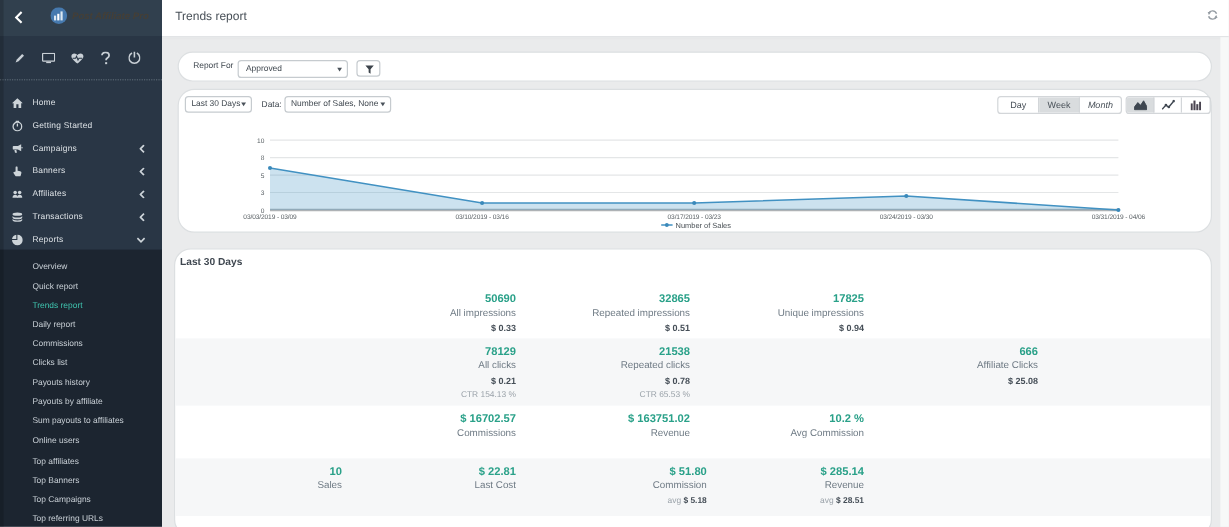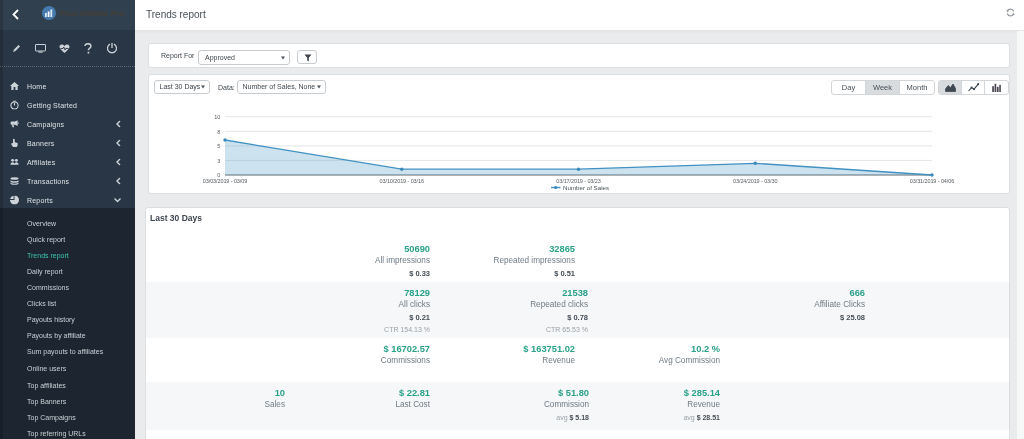--- a/index.html
+++ b/index.html
@@ -18,34 +18,34 @@
 .navitem .chev { position:absolute; right:14px; top:50%; transform:translateY(-50%); width:5px; height:7px; }
 .subitem { position:absolute; left:27px; color:#c9d0d6; font-size:7px; white-space:nowrap; transform:translateY(-50%); }
 .ghost { position:absolute; left:60px; top:9px; font-size:8px; font-weight:bold; font-style:italic; color:#453f36; white-space:nowrap; }
 
 
 #main { position:absolute; left:135px; top:0; width:889px; height:439px; background:#eaebec; }
 #header { position:absolute; left:0; top:0; width:889px; height:31px; background:#fff; border-bottom:1px solid #e2e4e6; box-shadow:0 1px 2px rgba(0,0,0,0.04); }
 #header .title { position:absolute; left:11px; top:9px; font-size:10px; color:#474f57; }
 #scrolltrack { position:absolute; right:0; top:31px; width:7px; height:408px; background:#f7f8f8; }
 
-.card { position:absolute; background:#fff; border:1px solid #dcdfe1; border-radius:3px; }
+.card { position:absolute; background:#fff; border:1px solid #dcdfe1; border-radius:14px; }
 #card1 { left:13px; top:43px; width:862px; height:25px; }
 #card2 { left:13px; top:74px; width:862px; height:120px; }
 #card3 { left:10px; top:207px; width:865px; height:240px; }
 
 .lbl { font-size:7px; color:#3e464e; }
 .select { position:absolute; background:#fff; border:1px solid #c6cbcf; border-radius:3px; font-size:7px; color:#3e464e; display:flex; align-items:center; }
 .select .stxt { margin-left:4.5px; white-space:nowrap; line-height:7px; position:relative; top:-0.5px; }
 .select .caret { position:absolute; right:4px; top:50%; transform:translateY(-50%); width:0; height:0; border-left:2.8px solid transparent; border-right:2.8px solid transparent; border-top:3.6px solid #4a525a; }
 
 
 .btngroup { position:absolute; display:flex; border:1px solid #d3d6d9; border-radius:3px; overflow:hidden; background:#fff; }
 .btngroup .seg { display:flex; align-items:center; justify-content:center; font-size:7.5px; color:#474f57; border-right:1px solid #d3d6d9; }
-.btngroup .seg:last-child { border-right:none; }
+.btngroup .seg:last-child { border-right:none;font-style:italic; }
 .btngroup .active { background:#d9dcde; }
 
 
 .trow { position:absolute; left:0; width:863px; }
 .gray { background:#f6f7f8; }
 .cell { position:absolute; top:0; height:100%; padding:6px 6px 0 6px;text-align:right; }
 .num { font-size:9.3px; font-weight:bold; color:#2aa189; line-height:10px; }
 .lab { font-size:8.2px; color:#6f7b85; line-height:11px; margin-top:1px; }
 .mon { font-size:7.5px; font-weight:bold; color:#454e57; margin-top:3px; }
 .ctr { font-size:7px; color:#9aa2a9; margin-top:4px; }
@@ -281,29 +281,34 @@
       <div class="cell" style="left:145px;width:145px">
           <div class="num">50690</div>
           <div class="lab">All impressions</div>
           <div class="mon">$ 0.33</div>
         </div>
       <div class="cell" style="left:290px;width:145px">
           <div class="num">32865</div>
           <div class="lab">Repeated impressions</div>
           <div class="mon">$ 0.51</div>
         </div>
+      <div class="cell" style="left:435px;width:145px">
+          <div class="num">17825</div>
+          <div class="lab">Unique impressions</div>
+          <div class="mon">$ 0.94</div>
+        </div>
     </div>
     <div class="trow gray" style="top:74px;height:56px">
       <div class="cell" style="left:145px;width:145px">
           <div class="num">78129</div>
           <div class="lab">All clicks</div>
           <div class="mon">$ 0.21</div>
           <div class="ctr">CTR 154.13 %</div>
         </div>
-      <div class="cell" style="left:303px;width:145px">
+      <div class="cell" style="left:290px;width:145px">
           <div class="num">21538</div>
           <div class="lab">Repeated clicks</div>
           <div class="mon">$ 0.78</div>
           <div class="ctr">CTR 65.53 %</div>
         </div>
       <div class="cell" style="left:580px;width:145px">
           <div class="num">666</div>
           <div class="lab">Affiliate Clicks</div>
           <div class="mon">$ 25.08</div>
         </div>

